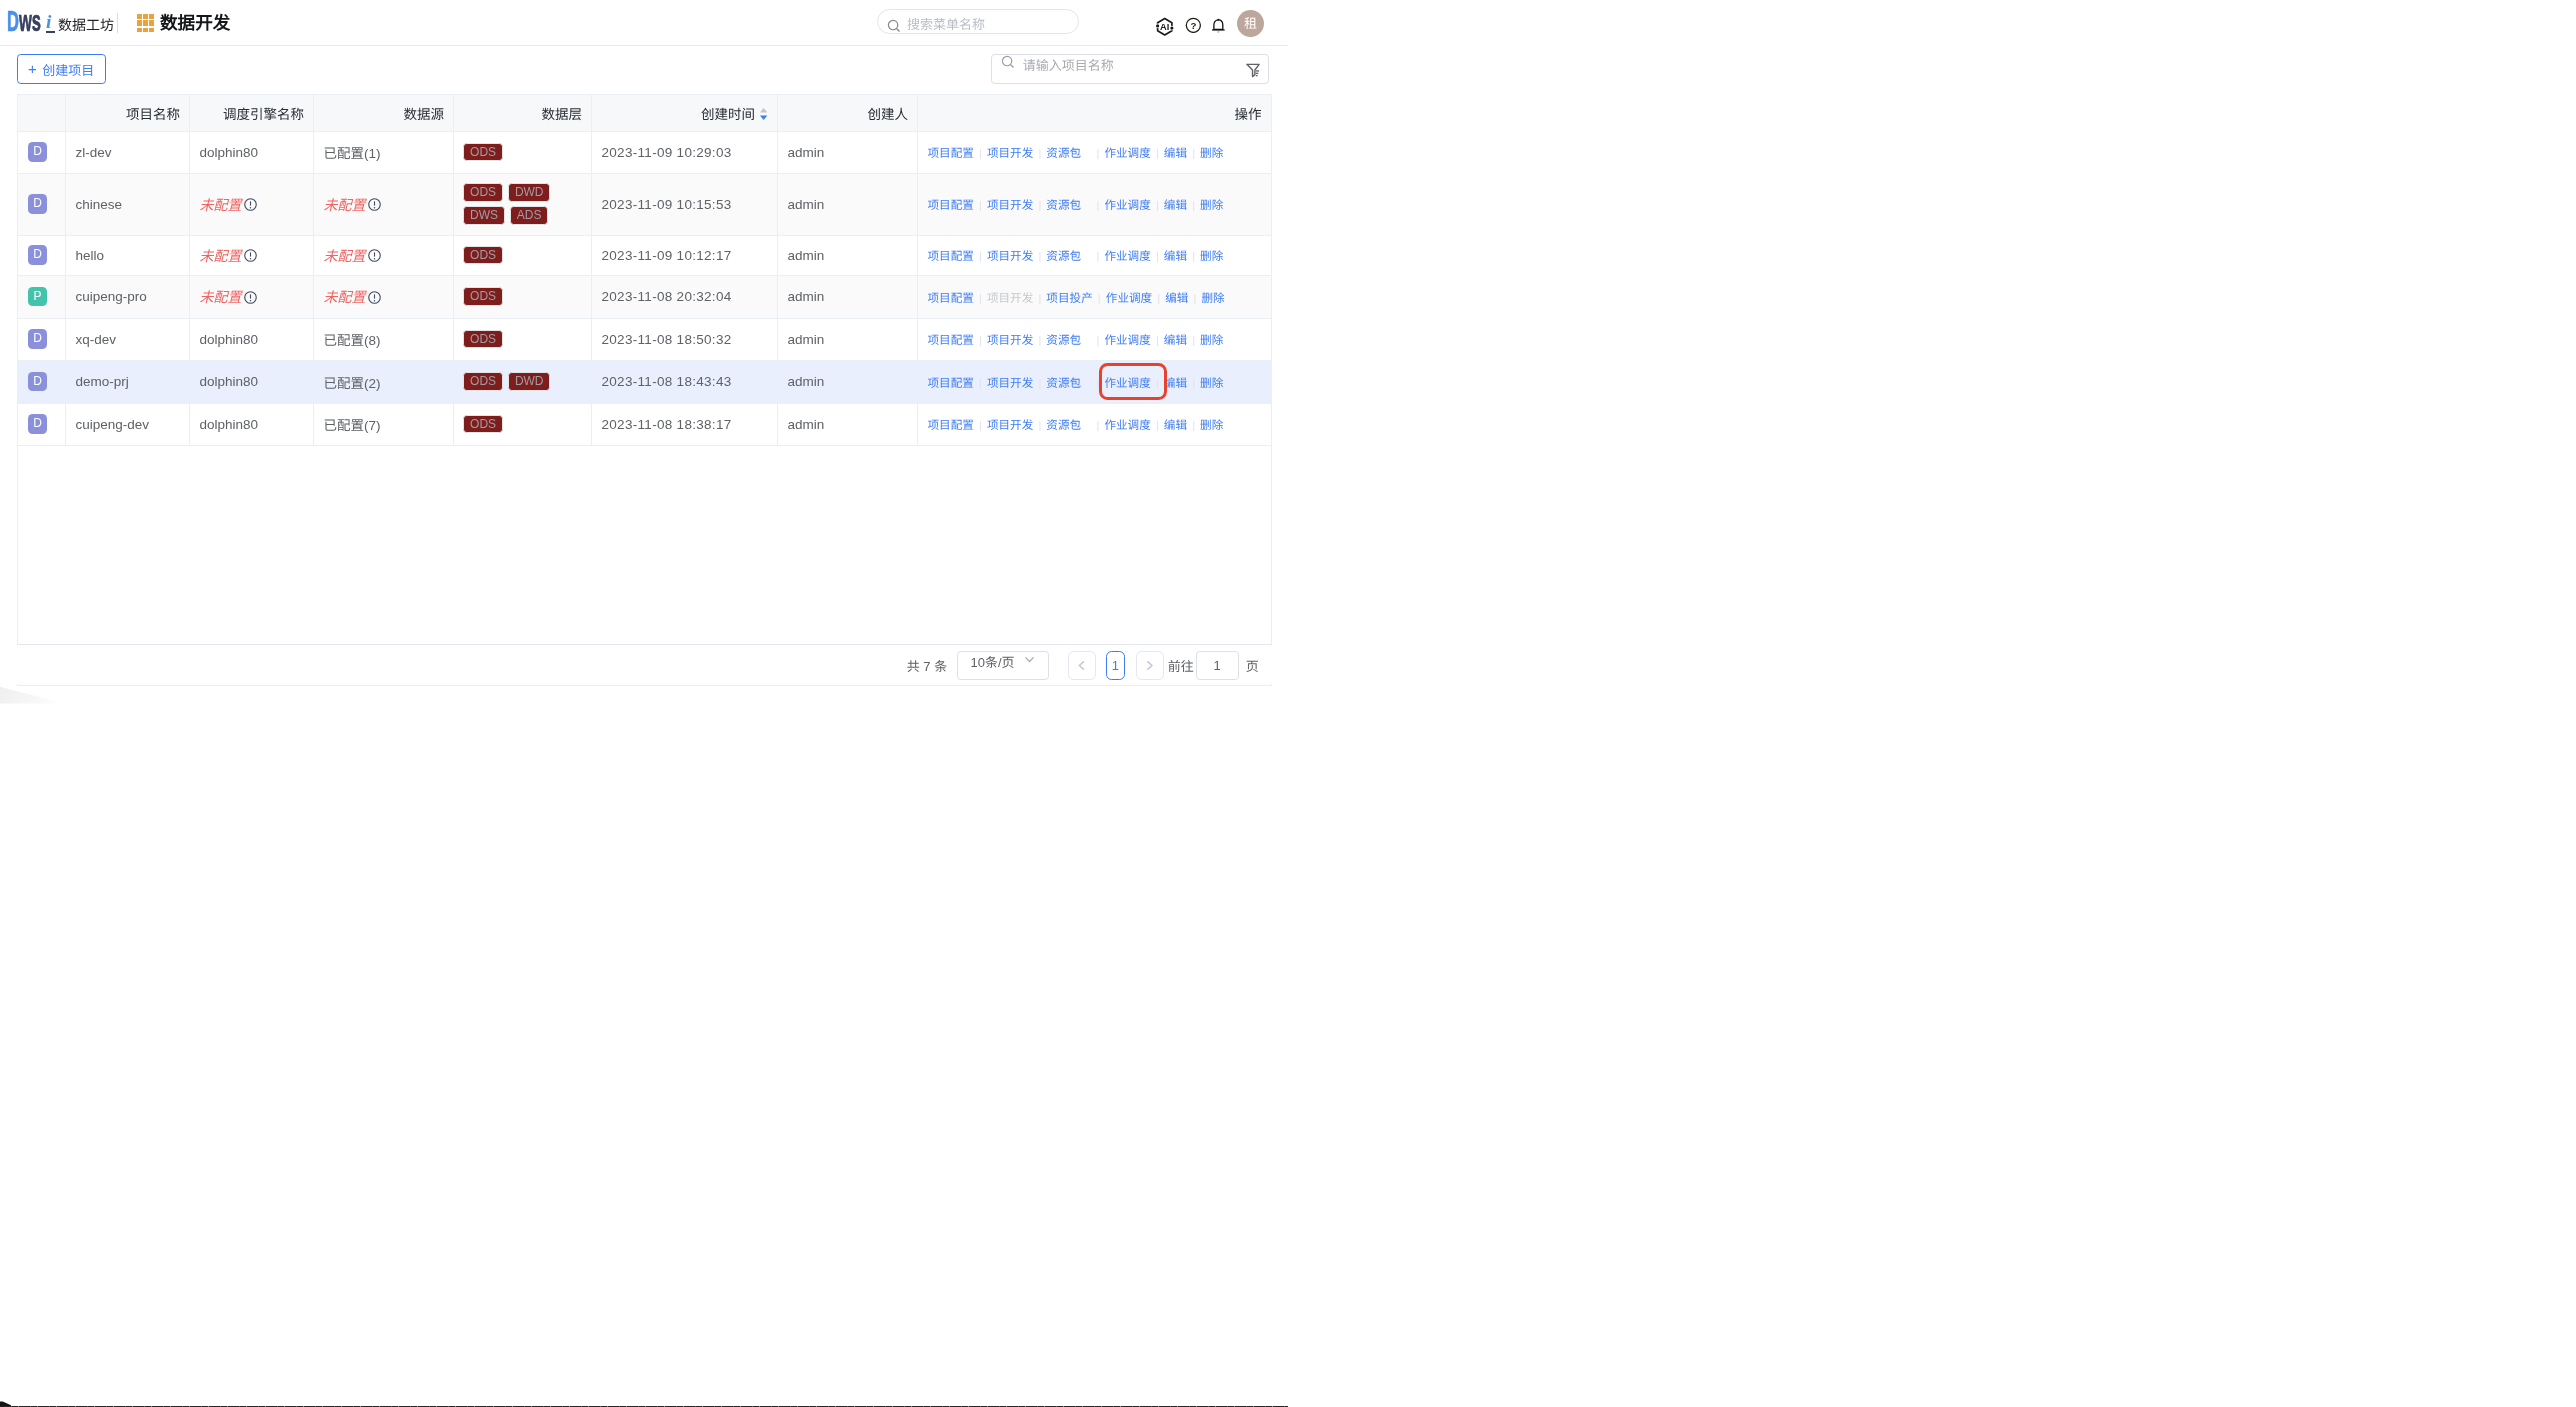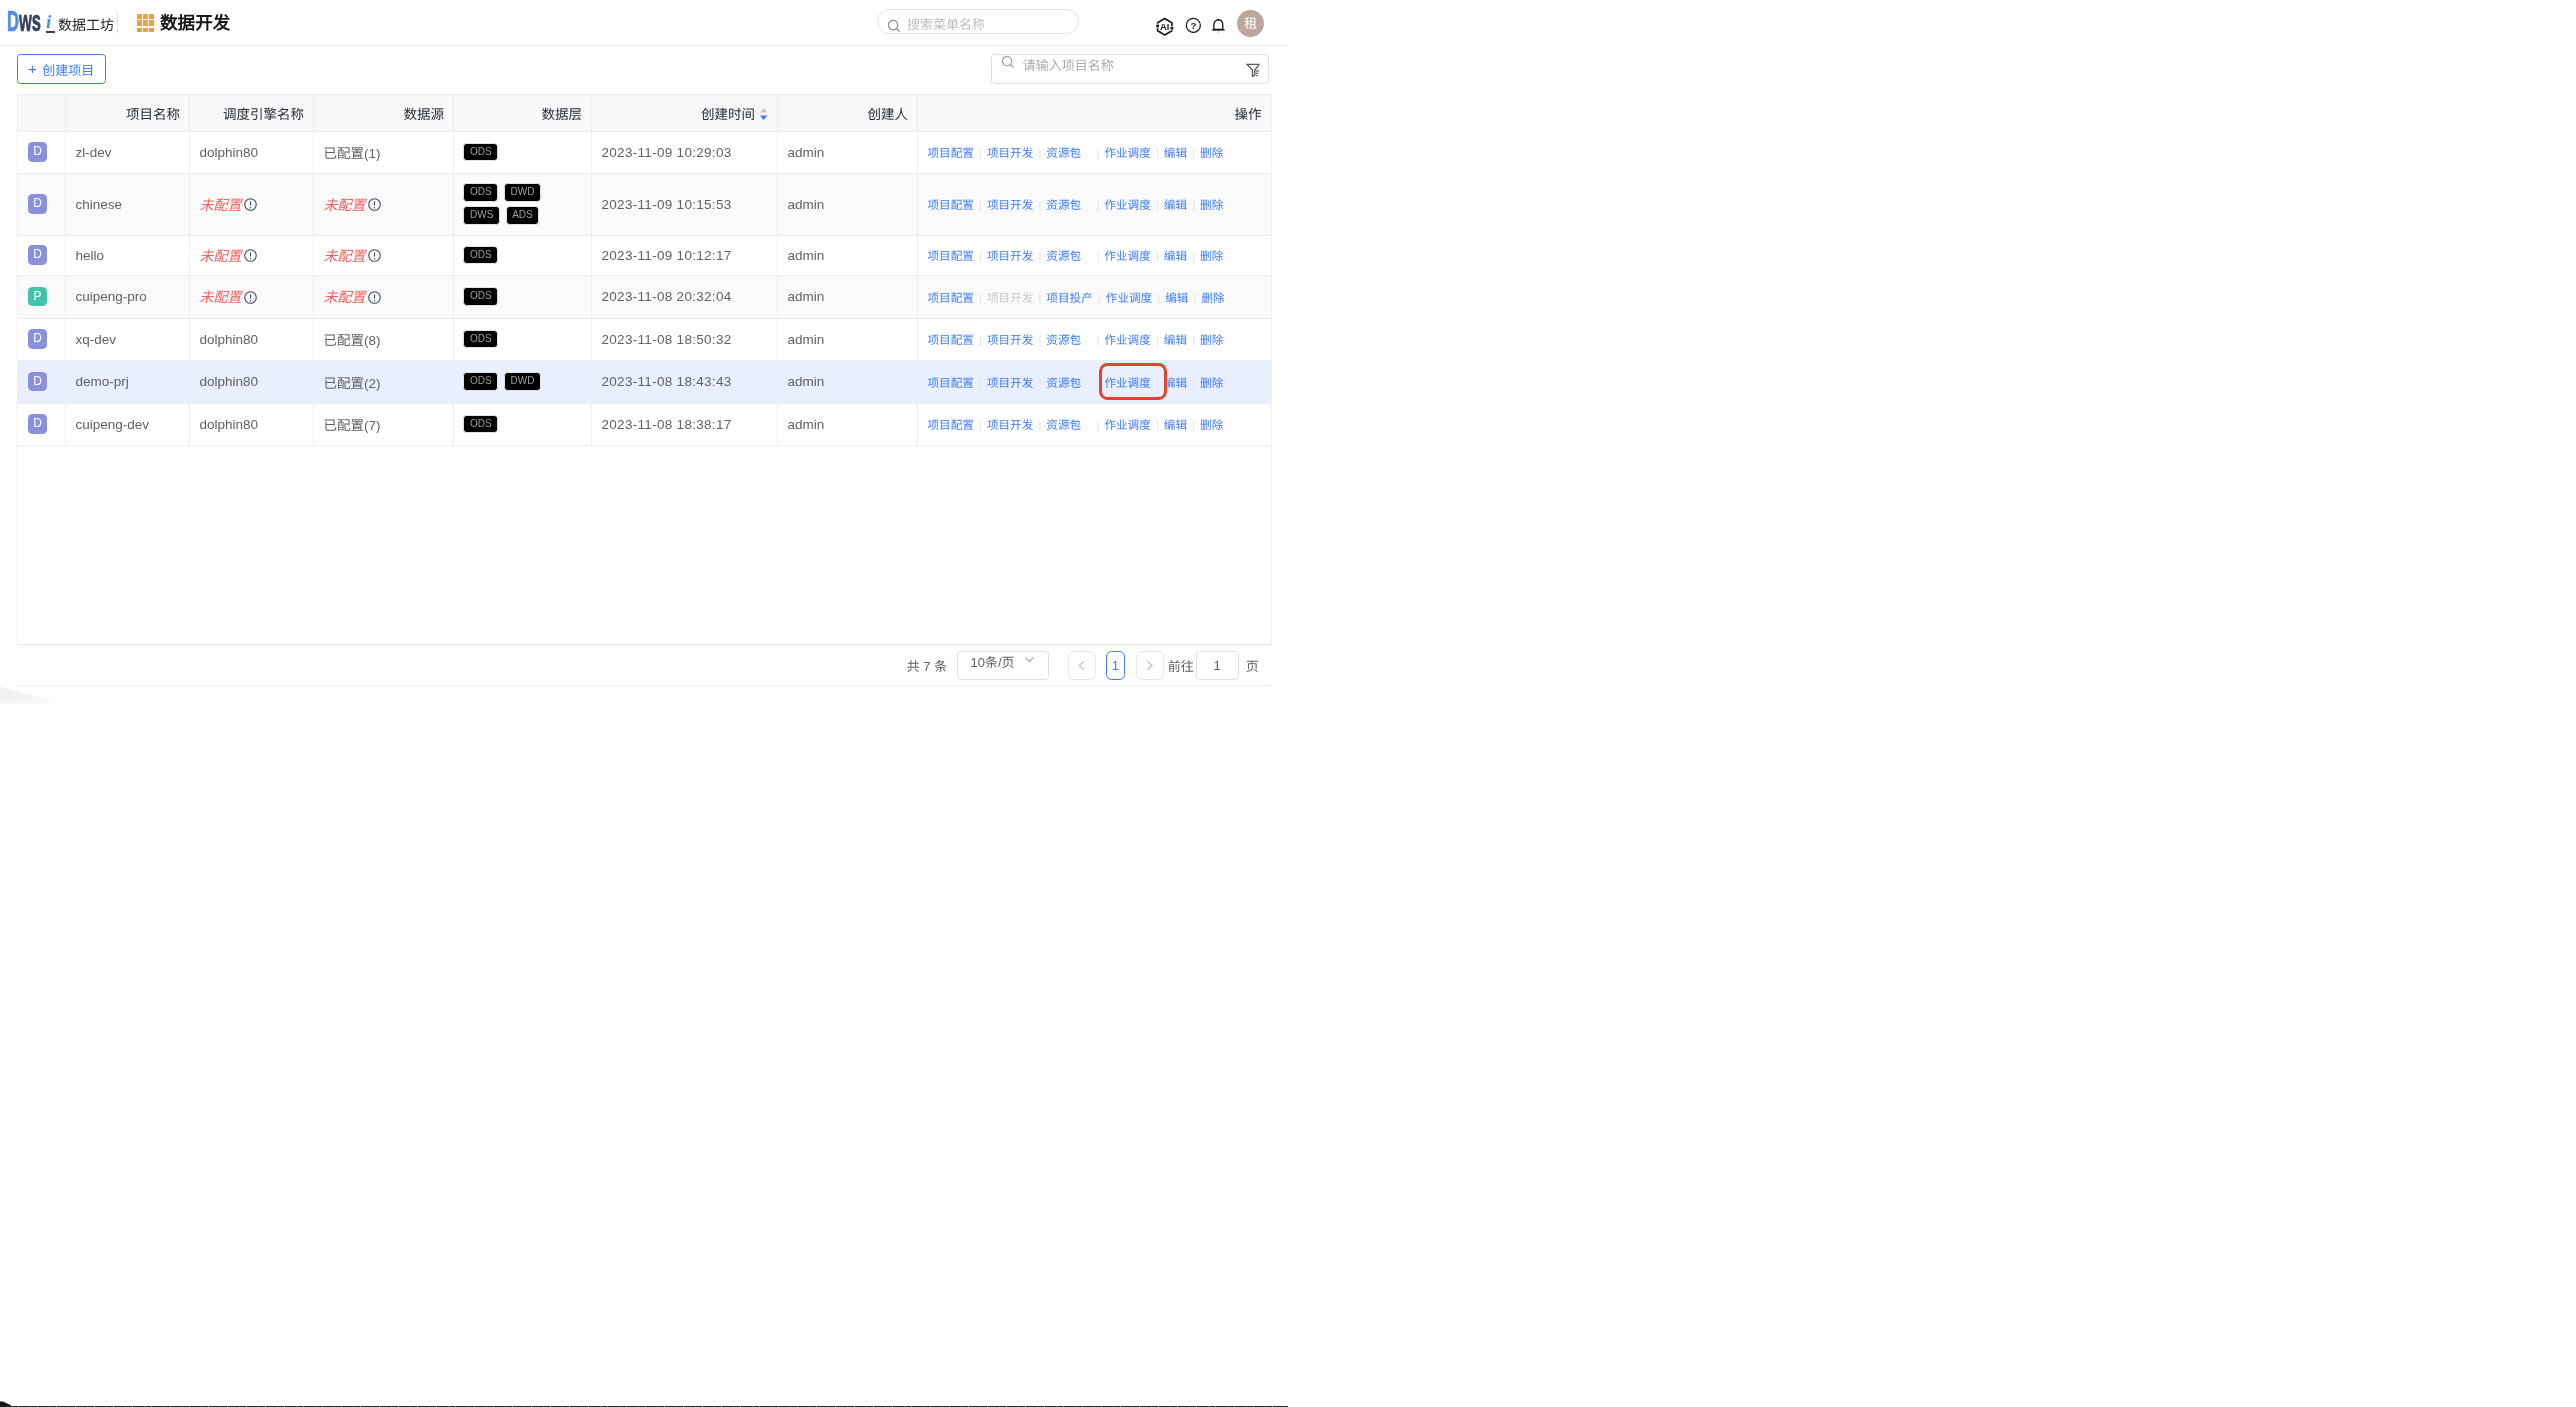--- a/index.html
+++ b/index.html
@@ -63,22 +63,22 @@
 
   .avatar { width:19.5px; height:19.5px; border-radius:4.6px; margin-left:0.9px;
     color:#fff; font-size:12px; text-align:center; line-height:19.5px; }
   .av-d { background:#8a90d9; }
   .av-p { background:#43c3ab; }
 
   .red { color:#f16361; font-size:14px;font-style:italic; }
   .warn { display:inline-block; vertical-align:-1.9px; margin-left:2.8px; }
 
   .tag { display:inline-block; height:18.6px; line-height:16.7px; padding:0 5.6px;
-    background:#000000; border:0.9px solid #e3e4e6; border-radius:3.7px;
-    color:#9b9ea5; font-size:10px; margin-right:5.6px; vertical-align:middle;}
+    background:#7f1d1d; border:0.9px solid #e3e4e6; border-radius:3.7px;
+    color:#9b9ea5; font-size:12px; margin-right:5.6px; vertical-align:middle;}
   .tagrow { line-height:1; }
   .tagrow + .tagrow { margin-top:4.6px; }
 
   .caret { display:inline-block; vertical-align:-0.9px; margin-left:3.7px; }
 
   .ops { font-size:11.6px; }
   .ops a { color:#3d7cf5; text-decoration:none; }
   .ops a.dis { color:#c5c8ce; }
   .ops .sp { color:#dfe3ea; margin:0 5.1px; font-size:11px; }
   .ops .gap { display:inline-block; width:10.2px; }

